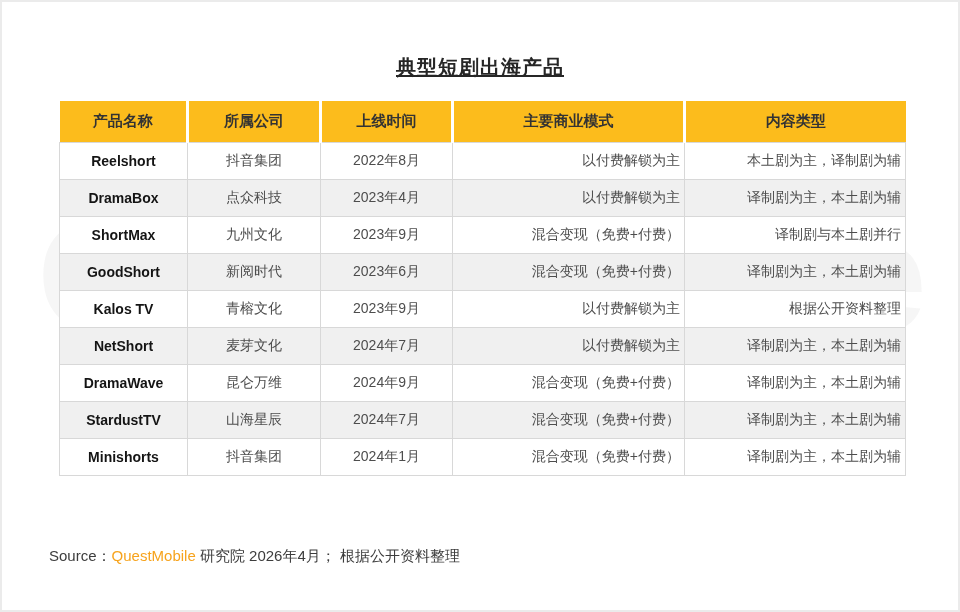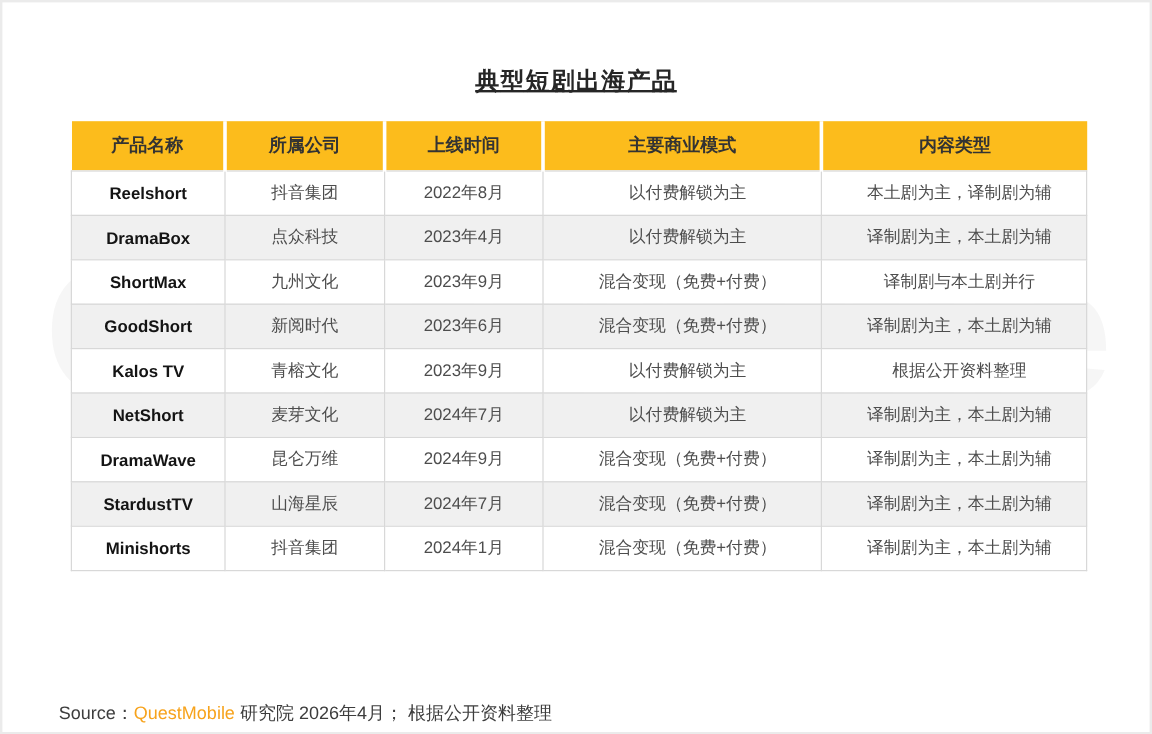--- a/index.html
+++ b/index.html
@@ -74,31 +74,30 @@
     text-align:center;
     padding:0 4px;
   }
   tbody td:nth-child(1){
     font-weight:700;
     color:#141414;
     font-family:"Liberation Sans","DejaVu Sans",sans-serif;
   }
   tbody td:nth-child(4),
   tbody td:nth-child(5){
-    text-align:center;
+    text-align:right;
     padding-left:13px;
   }
   .source-line{
     position:absolute;
     left:47px;
     top:545px;
     font-size:15px;
     color:#3D3D3D;
     z-index:1;
-    margin-top:38px;
   }
   .source-line .brand{
     color:var(--brand-orange);
   }
 </style>
 </head>
 <body>
 
 <div class="watermark">QuestMobile</div>
 

